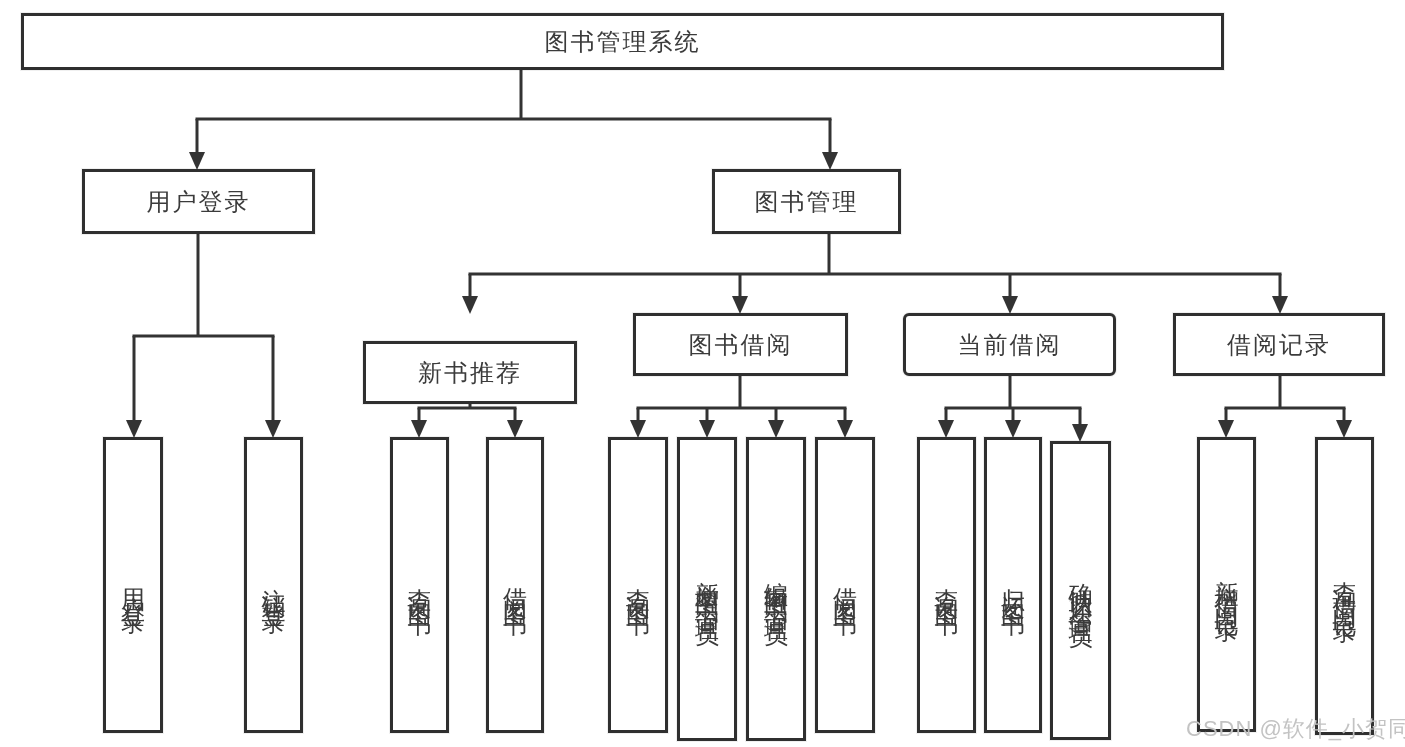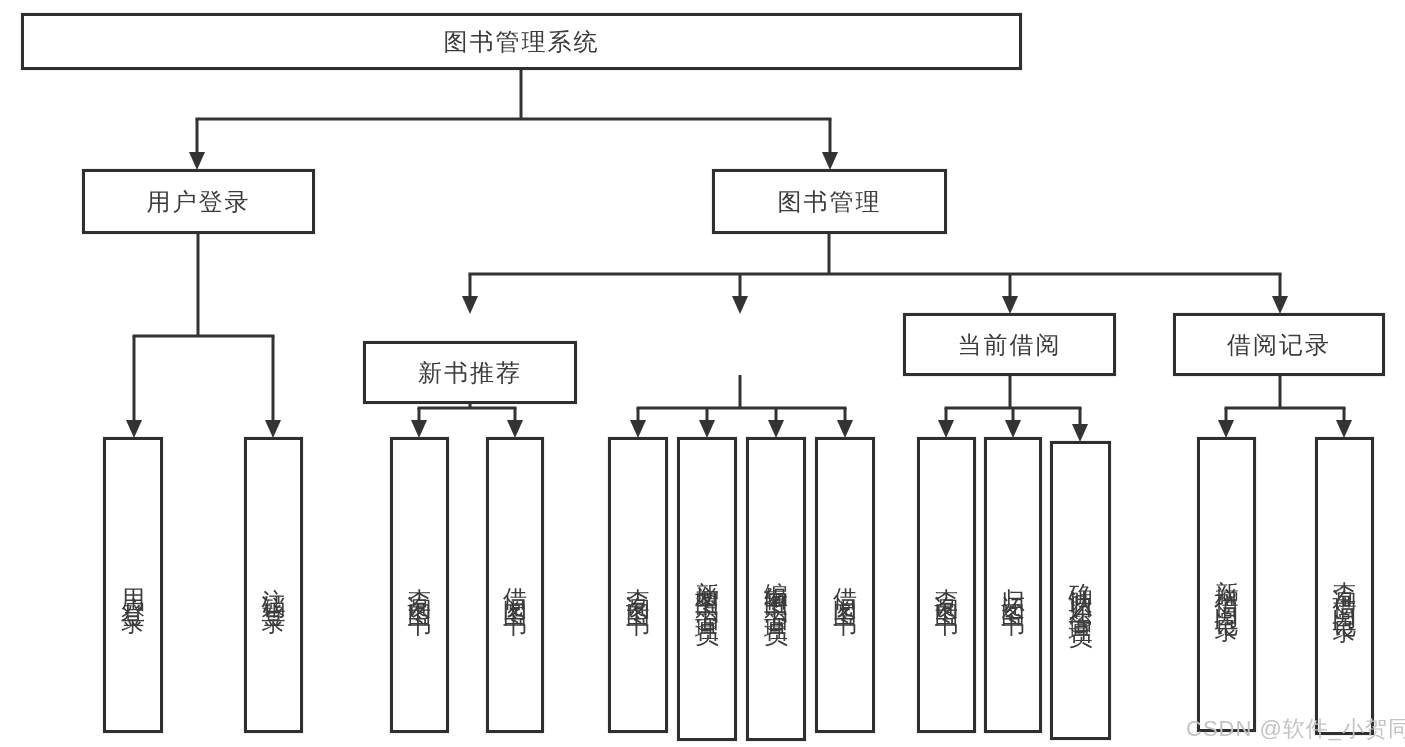--- a/index.html
+++ b/index.html
@@ -46,26 +46,26 @@
     position: absolute;
     left: 1186px;
     top: 714px;
     font-size: 22px;
     letter-spacing: 1px;
     color: #c3c3c3;
     z-index: 3;
     white-space: nowrap;
   }
   
-  .n-root            { left: 21px;   top: 13px;  width: 1001px; height: 57px; }
+  .n-root            { left: 21px;   top: 13px;  width: 1203px; height: 57px; }
   .n-user-login      { left: 82px;   top: 169px; width: 233px;  height: 65px; }
-  .n-book-mgmt       { left: 712px;  top: 169px; width: 235px;  height: 65px; }
+  .n-book-mgmt       { left: 712px;  top: 169px; width: 189px;  height: 65px; }
   .n-new-book        { left: 363px;  top: 313px; width: 214px;  height: 63px; margin-top: 28px; }
   .n-book-borrow     { left: 633px;  top: 313px; width: 215px;  height: 63px; }
-  .n-current-borrow  { left: 903px;  top: 313px; width: 213px;  height: 63px; }
+  .n-current-borrow  { left: 903px;  top: 313px; width: 213px;  height: 63px; border-radius: 6px; }
   .n-borrow-record   { left: 1173px; top: 313px; width: 212px;  height: 63px; }
   .l-u1 { left: 103px;  top: 437px; width: 60px; height: 296px; }
   .l-u2 { left: 244px;  top: 437px; width: 59px; height: 296px; }
   .l-n1 { left: 390px;  top: 437px; width: 59px; height: 296px; }
   .l-n2 { left: 486px;  top: 437px; width: 58px; height: 296px; }
   .l-b1 { left: 608px;  top: 437px; width: 60px; height: 296px; }
   .l-b2 { left: 677px;  top: 437px; width: 60px; height: 304px; }
   .l-b3 { left: 746px;  top: 437px; width: 60px; height: 304px; }
   .l-b4 { left: 815px;  top: 437px; width: 60px; height: 296px; }
   .l-c1 { left: 917px;  top: 437px; width: 59px; height: 296px; }
@@ -152,20 +152,23 @@
   <div class="box n-user-login">
     <span class="h-label">用户登录</span>
   </div>
   <div class="box n-book-mgmt">
     <span class="h-label">图书管理</span>
   </div>
 
   <div class="box n-new-book">
     <span class="h-label">新书推荐</span>
   </div>
+  <div class="box n-book-borrow">
+    <span class="h-label">图书借阅</span>
+  </div>
   <div class="box n-current-borrow">
     <span class="h-label">当前借阅</span>
   </div>
   <div class="box n-borrow-record">
     <span class="h-label">借阅记录</span>
   </div>
 
   <div class="box leaf l-u1">
     <span class="v-label">用户登录</span>
   </div>

